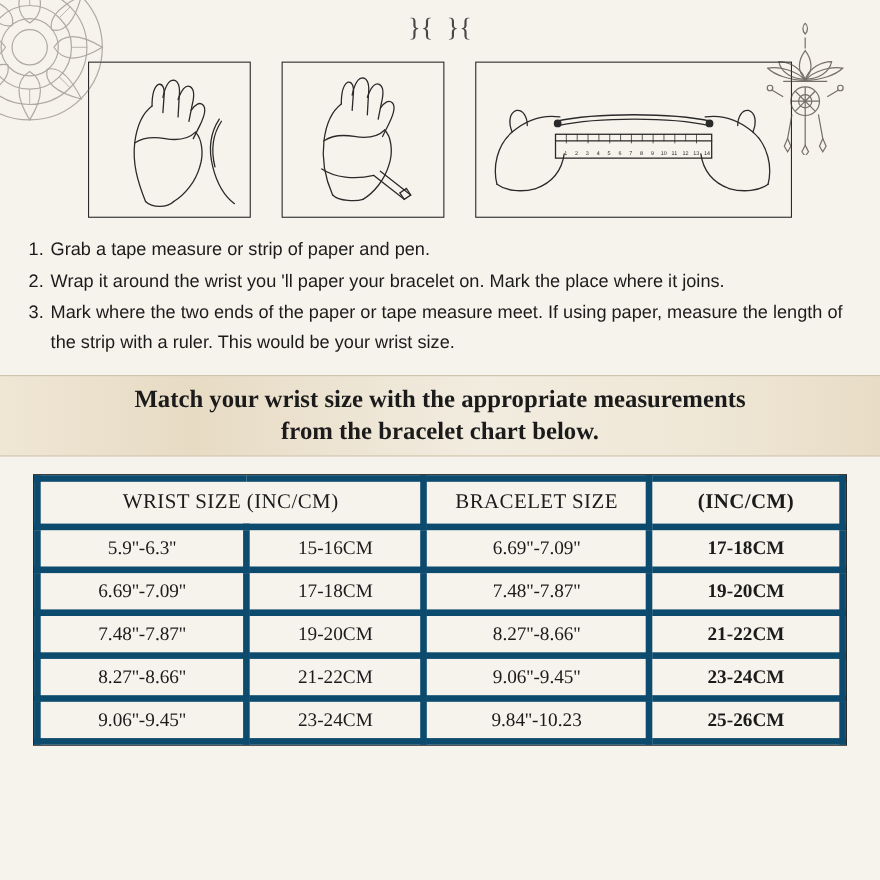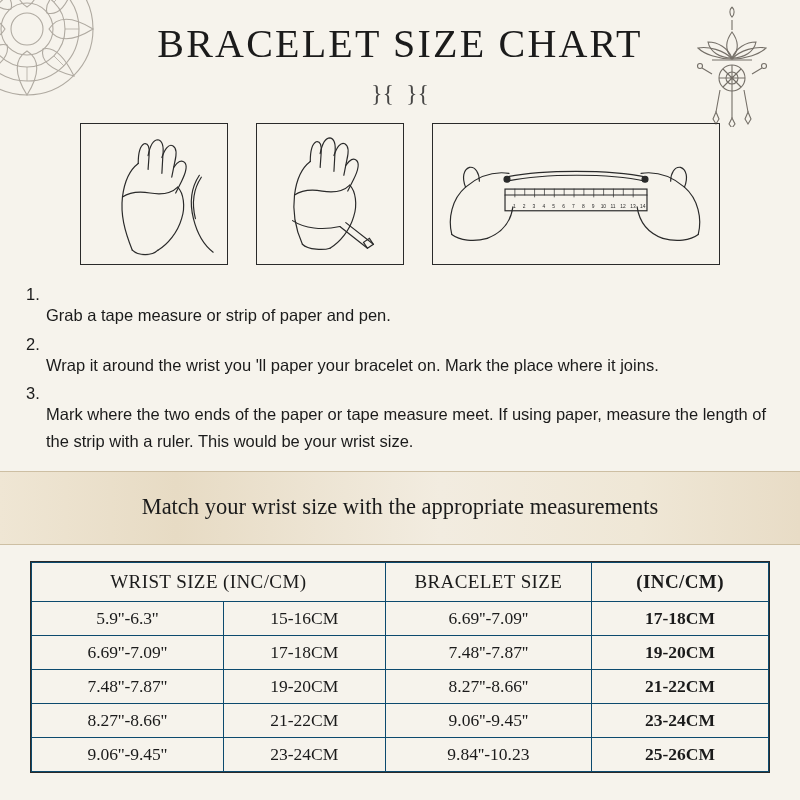--- a/index.html
+++ b/index.html
@@ -106,53 +106,53 @@
     display: flex;
     align-items: flex-start;
     margin-bottom: 2px;
   }
   .step-num {
     width: 20px;
     flex: 0 0 20px;
   }
   .step-text {
     flex: 1;
-    margin-top: 21px;
   }
 
   
   .banner {
     margin-top: 16px;
     height: 72px;
     background: linear-gradient(to right, #efe6d4 0%, #e7dbc4 22%, #f2ece0 55%, #efe7d6 80%, #e8dcc6 100%);
     border-top: 1px solid #cdbfa3;
     border-bottom: 1px solid #cdbfa3;
     display: flex;
     flex-direction: column;
     align-items: center;
     justify-content: center;
     text-align: center;
     font-family: "Liberation Serif", serif;
     font-size: 22.5px;
     line-height: 1.28;
+    font-weight: bold;
   }
 
   
   .table-wrap {
     margin: 16px 30px 0 30px;
     border: 1px solid #2a2a2a;
   }
   table {
     width: 100%;
     border-collapse: collapse;
     font-family: "Liberation Serif", serif;
     font-size: 17.5px;
   }
   th, td {
-    border: 1px solid #0c4a6e;
+    border: 6px solid #0c4a6e;
     text-align: center;
     padding: 6px 2px;
     font-weight: 400;
   }
   thead th {
     font-size: 19px;
     padding: 8px 2px;
     letter-spacing: 0.4px;
   }
   .col1 { width: 26%; }
@@ -215,21 +215,20 @@
       <path d="M30 72 L20 66 M70 72 L80 66"></path>
       <circle cx="18" cy="64" r="2.5"></circle>
       <circle cx="82" cy="64" r="2.5"></circle>
       <path d="M38 88 L34 110 M50 89 L50 116 M62 88 L66 110"></path>
       <path d="M34 110 l-3 7 l3 5 l3 -5 z"></path>
       <path d="M50 116 l-3 6 l3 4 l3 -4 z"></path>
       <path d="M66 110 l-3 7 l3 5 l3 -5 z"></path>
     </g>
   </svg>
 
-  <h1 class="title">BRACELET SIZE CHART</h1>
 
   <div class="sub-row">
     <span class="flourish">}{</span>
     <span class="flourish">}{</span>
   </div>
 
   <div class="illus-row">
 
     <div class="illus a">
       <svg viewBox="0 0 148 142" width="146" height="140">
@@ -321,20 +320,21 @@
       <span class="step-text">Wrap it around the wrist you 'll paper your bracelet on. Mark the place where it joins.</span>
     </div>
     <div class="step">
       <span class="step-num">3.</span>
       <span class="step-text">Mark where the two ends of the paper or tape measure meet. If using paper, measure the length of the strip with a ruler. This would be your wrist size.</span>
     </div>
   </div>
 
   <div class="banner">
     <div>Match your wrist size with the appropriate measurements</div>
+    <div>from the bracelet chart below.</div>
   </div>
 
   <div class="table-wrap">
     <table>
       <thead>
         <tr>
           <th class="col1" colspan="2">WRIST SIZE (INC/CM)</th>
           <th class="col3">BRACELET SIZE</th>
           <th class="col4">(INC/CM)</th>
         </tr>

